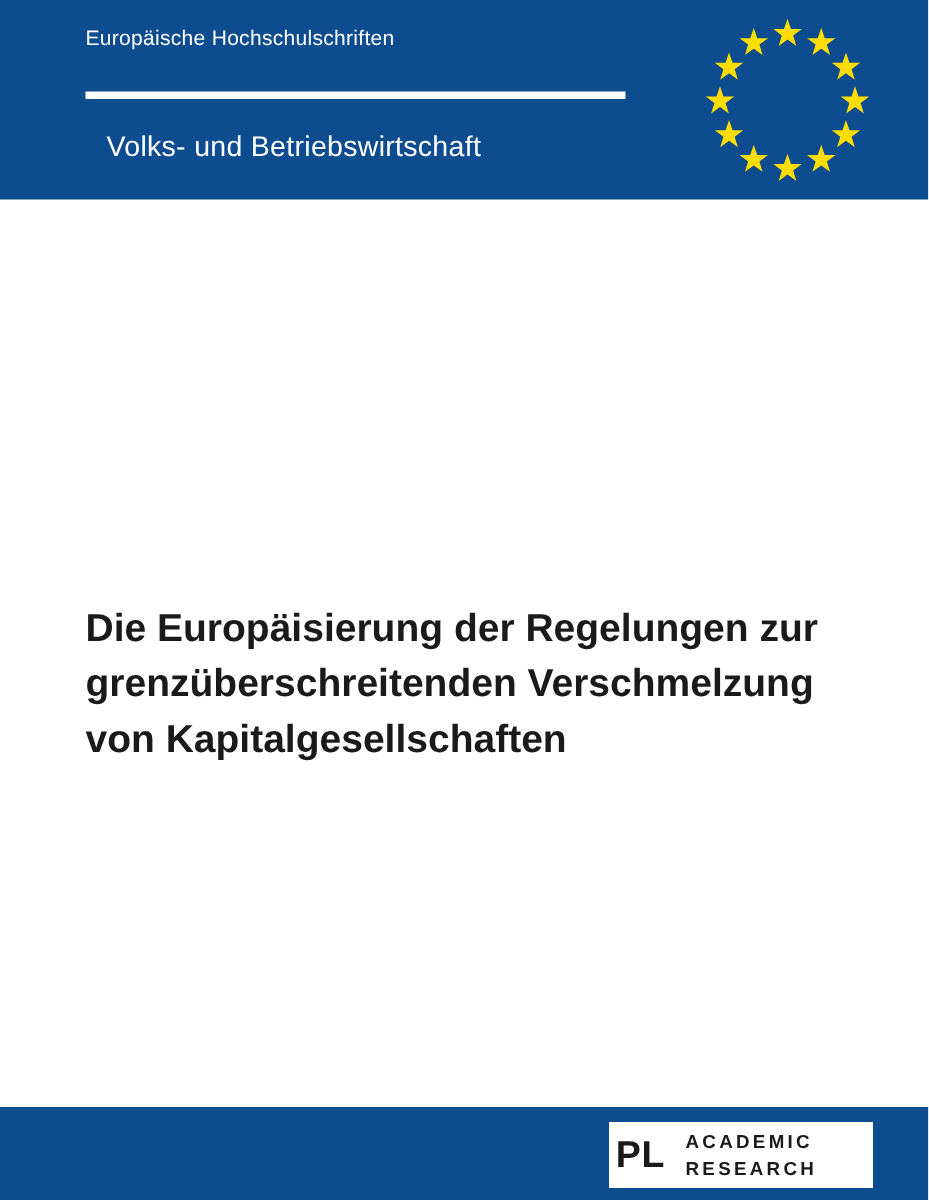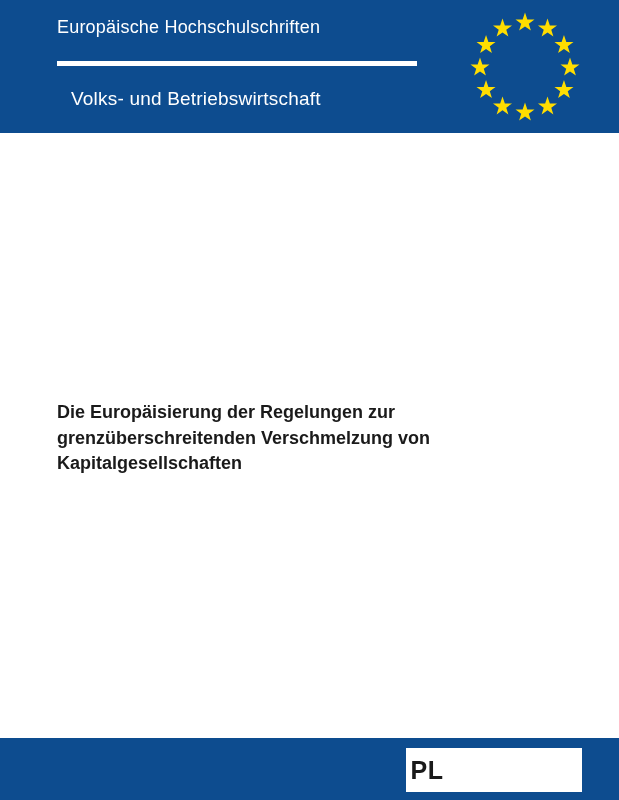--- a/index.html
+++ b/index.html
@@ -23,21 +23,21 @@
     left: 0;
     top: 0;
     width: 619px;
     height: 133px;
     background: #0d4c8f;
   }
   .series-title {
     position: absolute;
     left: 57px;
     top: 17px;
-    font-size: 18px;
+    font-size: 14px;
     color: #ffffff;
     letter-spacing: 0.2px;
     white-space: nowrap;
   }
   .series-rule {
     position: absolute;
     left: 57px;
     top: 61px;
     width: 360px;
     height: 5px;
@@ -72,21 +72,21 @@
     font-size: 21px;
     color: #2a2a2a;
     white-space: nowrap;
   }
   
   .main-title {
     position: absolute;
     left: 57px;
     top: 400px;
     width: 510px;
-    font-size: 18px;
+    font-size: 26px;
     font-weight: bold;
     line-height: 1.42;
     color: #1a1a1a;
   }
   
   .bottom-band {
     position: absolute;
     left: 0;
     bottom: 0;
     width: 619px;
@@ -211,15 +211,19 @@
     </div>
   </div>
 
 
   <div class="main-title">Die Europäisierung der Regelungen zur grenzüberschreitenden Verschmelzung von Kapitalgesellschaften</div>
 
   <div class="bottom-band"></div>
 
   <div class="logo">
     <div class="logo-pl">PL</div>
+    <div class="logo-text">
+      <div class="logo-line">ACADEMIC</div>
+      <div class="logo-line">RESEARCH</div>
+    </div>
   </div>
 
 </div>
 
 </body></html>

